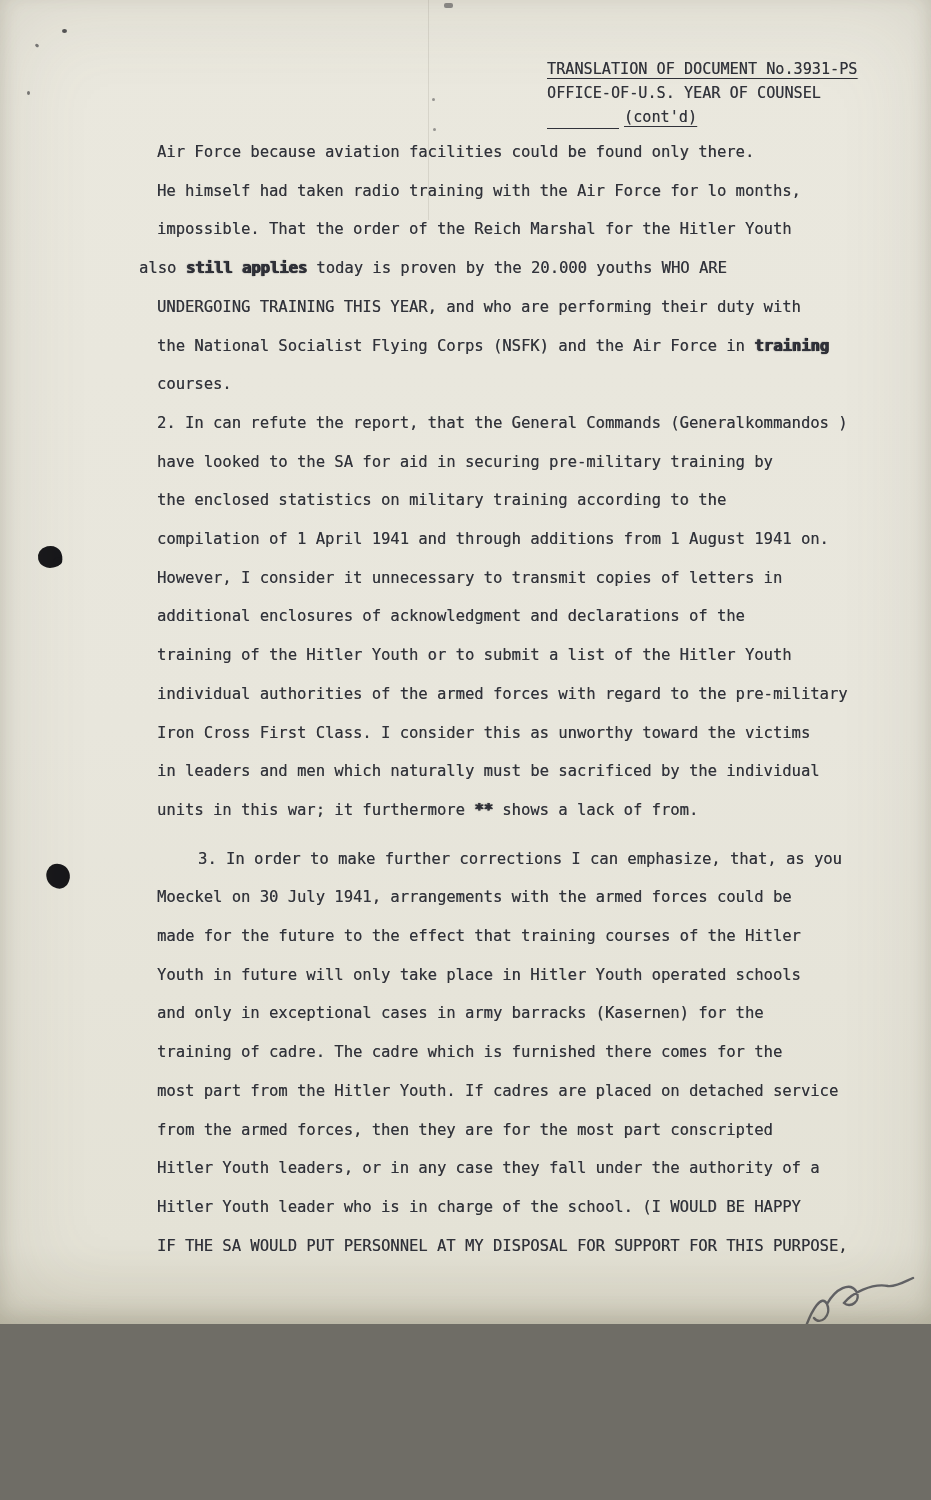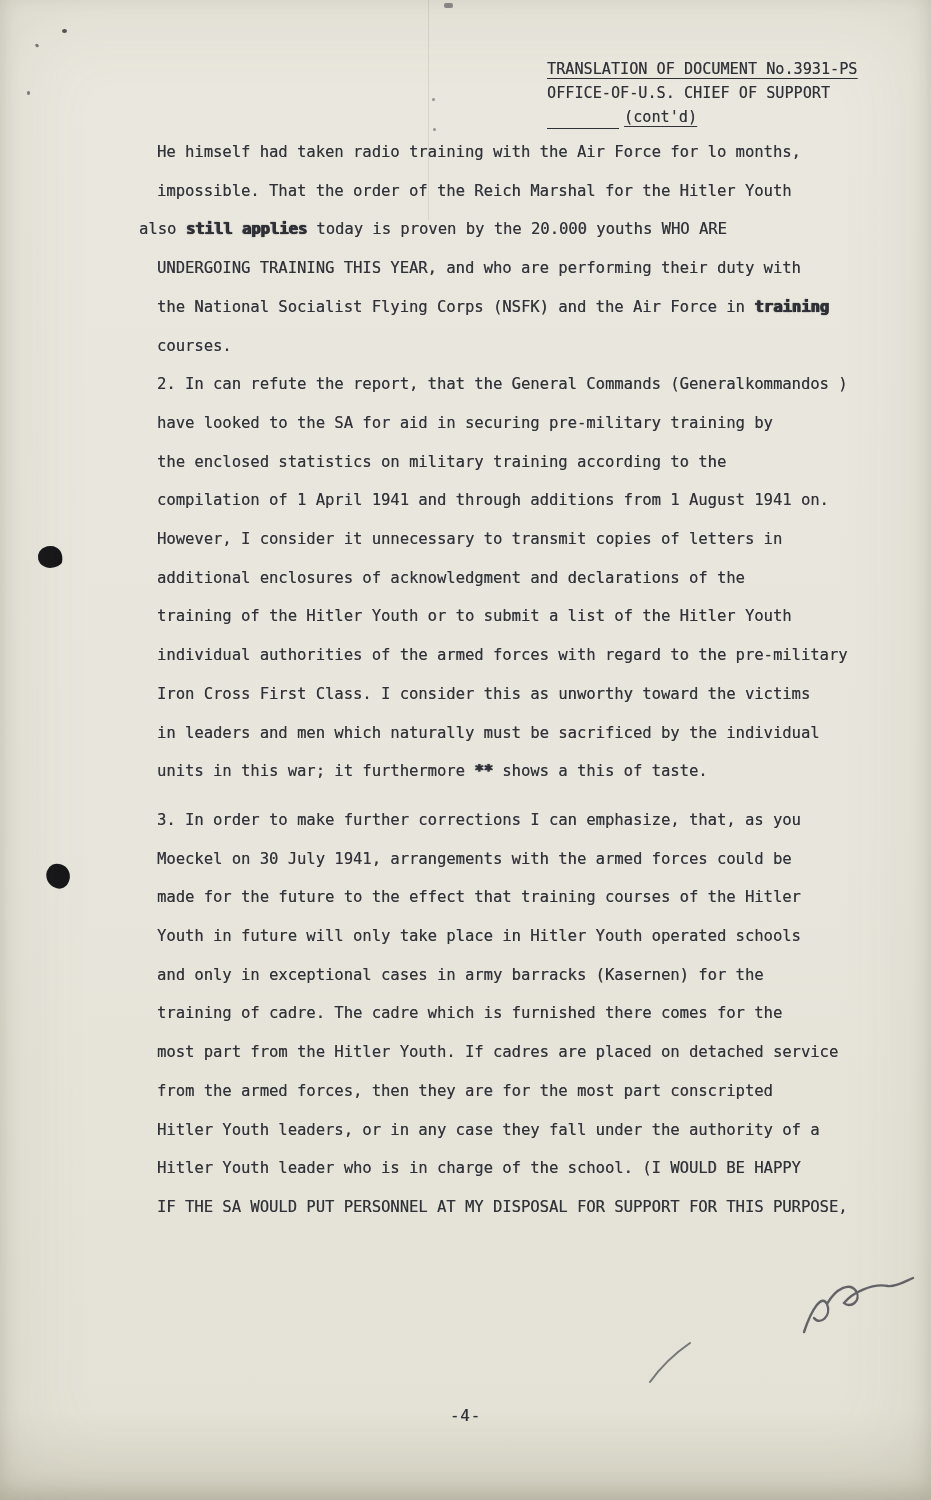--- a/index.html
+++ b/index.html
@@ -1,20 +1,20 @@
 <!DOCTYPE html>
 <html><head>
 <meta charset="utf-8">
 <style>
   * { box-sizing: border-box; }
   html, body { margin: 0; padding: 0; background: #6f6d66; }
   .page {
     position: relative;
     width: 931px;
-    height: 1500px;
+    height: 1324px;
     margin: 0 auto;
     background: linear-gradient(180deg, #eae8de 0%, #e8e6dc 55%, #e4e2d6 94%, #d6d3c3 100%);
     font-family: "DejaVu Sans Mono", "Liberation Mono", monospace;
     color: #30323a;
     overflow: hidden;
   }
   .page::after {
     content: "";
     position: absolute;
     inset: 0;
@@ -95,46 +95,47 @@
 </style>
 </head>
 <body>
 
 <div class="page">
 
   <div class="fold"></div>
 
   <div class="doc-header">
     <div class="underlined">TRANSLATION OF DOCUMENT No.3931-PS</div>
-    <div>OFFICE-OF-U.S. CHIEF OF SUPPORT</div>
+    <div>OFFICE-OF-U.S. YEAR OF COUNSEL</div>
     <div class="h3-row">
       <span class="rule"></span>
       <span class="underlined">(cont'd)</span>
     </div>
   </div>
 
   <div class="body-text" id="body-lines">
+      <div class="line">Air Force because aviation facilities could be found only there.</div>
       <div class="line">He himself had taken radio training with the Air Force for lo months,</div>
       <div class="line">impossible. That the order of the Reich Marshal for the Hitler Youth</div>
       <div class="line" style="margin-left: -18px;"><span>also </span><span class="overstrike">still applies</span><span> today is proven by the 20.000 youths WHO ARE</span></div>
       <div class="line">UNDERGOING TRAINING THIS YEAR, and who are performing their duty with</div>
       <div class="line"><span>the National Socialist Flying Corps (NSFK) and the Air Force in </span><span class="overstrike">training</span></div>
       <div class="line">courses.</div>
       <div class="line">2. In can refute the report, that the General Commands (Generalkommandos )</div>
       <div class="line">have looked to the SA for aid in securing pre-military training by</div>
       <div class="line">the enclosed statistics on military training according to the</div>
       <div class="line">compilation of 1 April 1941 and through additions from 1 August 1941 on.</div>
       <div class="line">However, I consider it unnecessary to transmit copies of letters in</div>
       <div class="line">additional enclosures of acknowledgment and declarations of the</div>
       <div class="line">training of the Hitler Youth or to submit a list of the Hitler Youth</div>
       <div class="line">individual authorities of the armed forces with regard to the pre-military</div>
       <div class="line">Iron Cross First Class. I consider this as unworthy toward the victims</div>
       <div class="line">in leaders and men which naturally must be sacrificed by the individual</div>
-      <div class="line"><span>units in this war; it furthermore </span><span class="overstrike">**</span><span> shows a this of taste.</span></div>
-      <div class="line" style="margin-top: 10px;">3. In order to make further corrections I can emphasize, that, as you</div>
+      <div class="line"><span>units in this war; it furthermore </span><span class="overstrike">**</span><span> shows a lack of from.</span></div>
+      <div class="line" style="margin-top: 10px; text-align: center;">3. In order to make further corrections I can emphasize, that, as you</div>
       <div class="line">Moeckel on 30 July 1941, arrangements with the armed forces could be</div>
       <div class="line">made for the future to the effect that training courses of the Hitler</div>
       <div class="line">Youth in future will only take place in Hitler Youth operated schools</div>
       <div class="line">and only in exceptional cases in army barracks (Kasernen) for the</div>
       <div class="line">training of cadre. The cadre which is furnished there comes for the</div>
       <div class="line">most part from the Hitler Youth. If cadres are placed on detached service</div>
       <div class="line">from the armed forces, then they are for the most part conscripted</div>
       <div class="line">Hitler Youth leaders, or in any case they fall under the authority of a</div>
       <div class="line">Hitler Youth leader who is in charge of the school. (I WOULD BE HAPPY</div>
       <div class="line">IF THE SA WOULD PUT PERSONNEL AT MY DISPOSAL FOR SUPPORT FOR THIS PURPOSE,</div>

